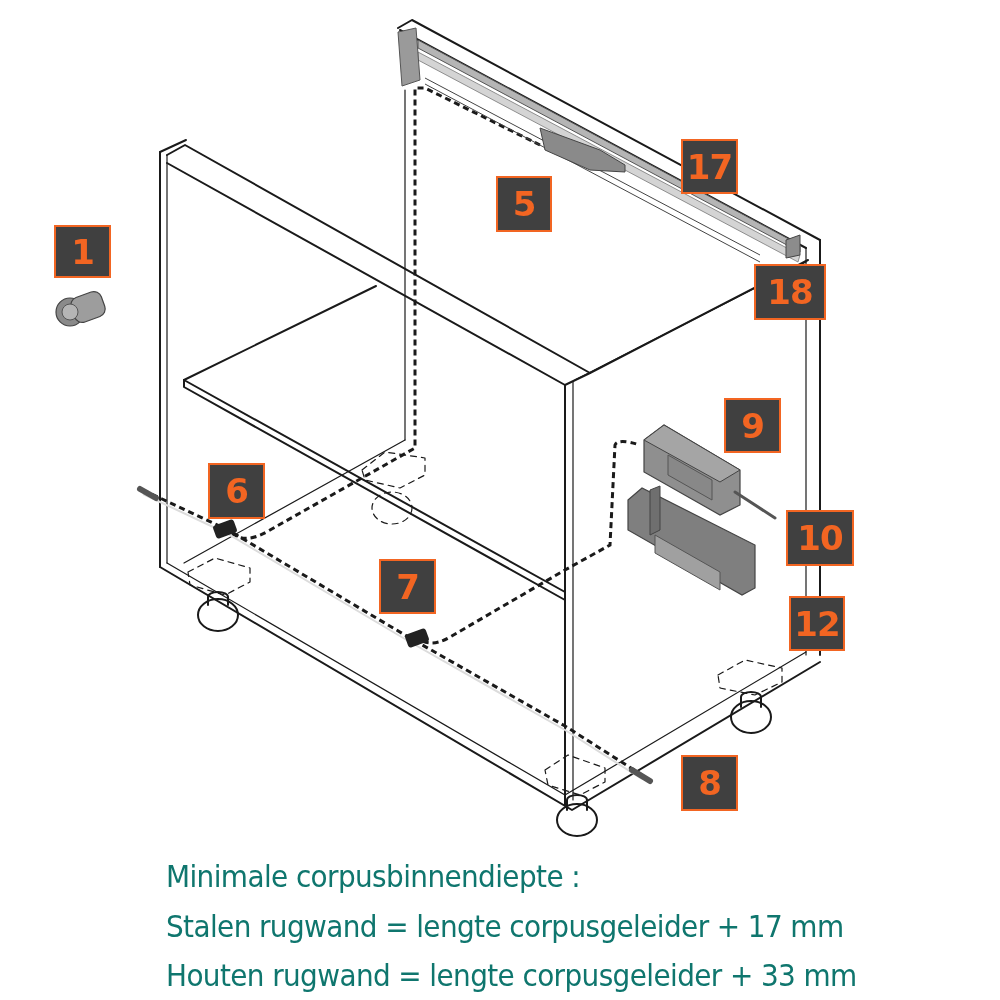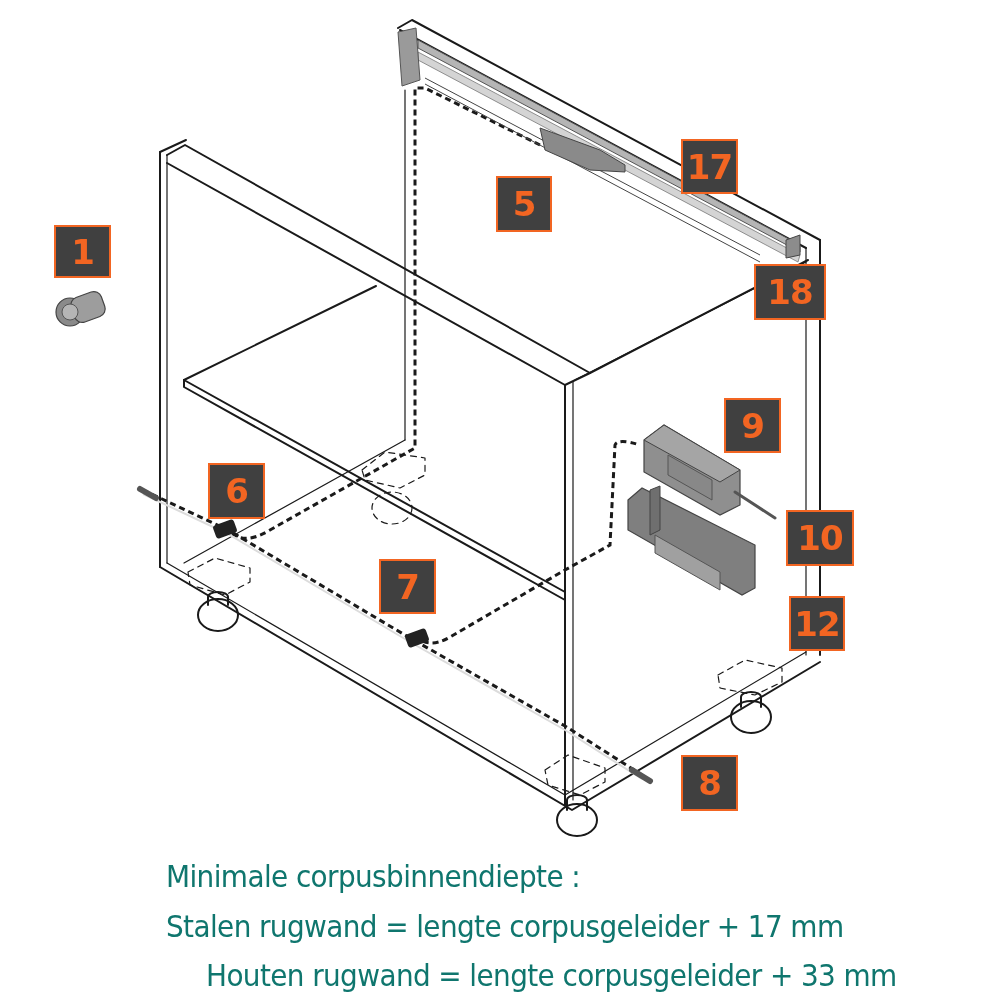--- a/index.html
+++ b/index.html
@@ -146,13 +146,13 @@
 <div class="callout" style="left:754px;top:264px;width:72px;height:56px;">18</div>
 <div class="callout" style="left:724px;top:398px;width:57px;height:55px;">9</div>
 <div class="callout" style="left:786px;top:510px;width:68px;height:56px;">10</div>
 <div class="callout" style="left:761px;top:596px;width:56px;height:55px;margin-left:28px;">12</div>
 <div class="callout" style="left:208px;top:463px;width:57px;height:56px;">6</div>
 <div class="callout" style="left:379px;top:559px;width:57px;height:55px;">7</div>
 <div class="callout" style="left:681px;top:755px;width:57px;height:56px;">8</div>
 
 <div class="caption" style="top:858px;">Minimale corpusbinnendiepte :</div>
 <div class="caption" style="top:908px;">Stalen rugwand = lengte corpusgeleider + 17 mm</div>
-<div class="caption" style="top:957px;margin-left:40px;">Houten rugwand = lengte corpusgeleider + 33 mm</div>
+<div class="caption" style="top:957px;">Houten rugwand = lengte corpusgeleider + 33 mm</div>
 
 </body></html>

